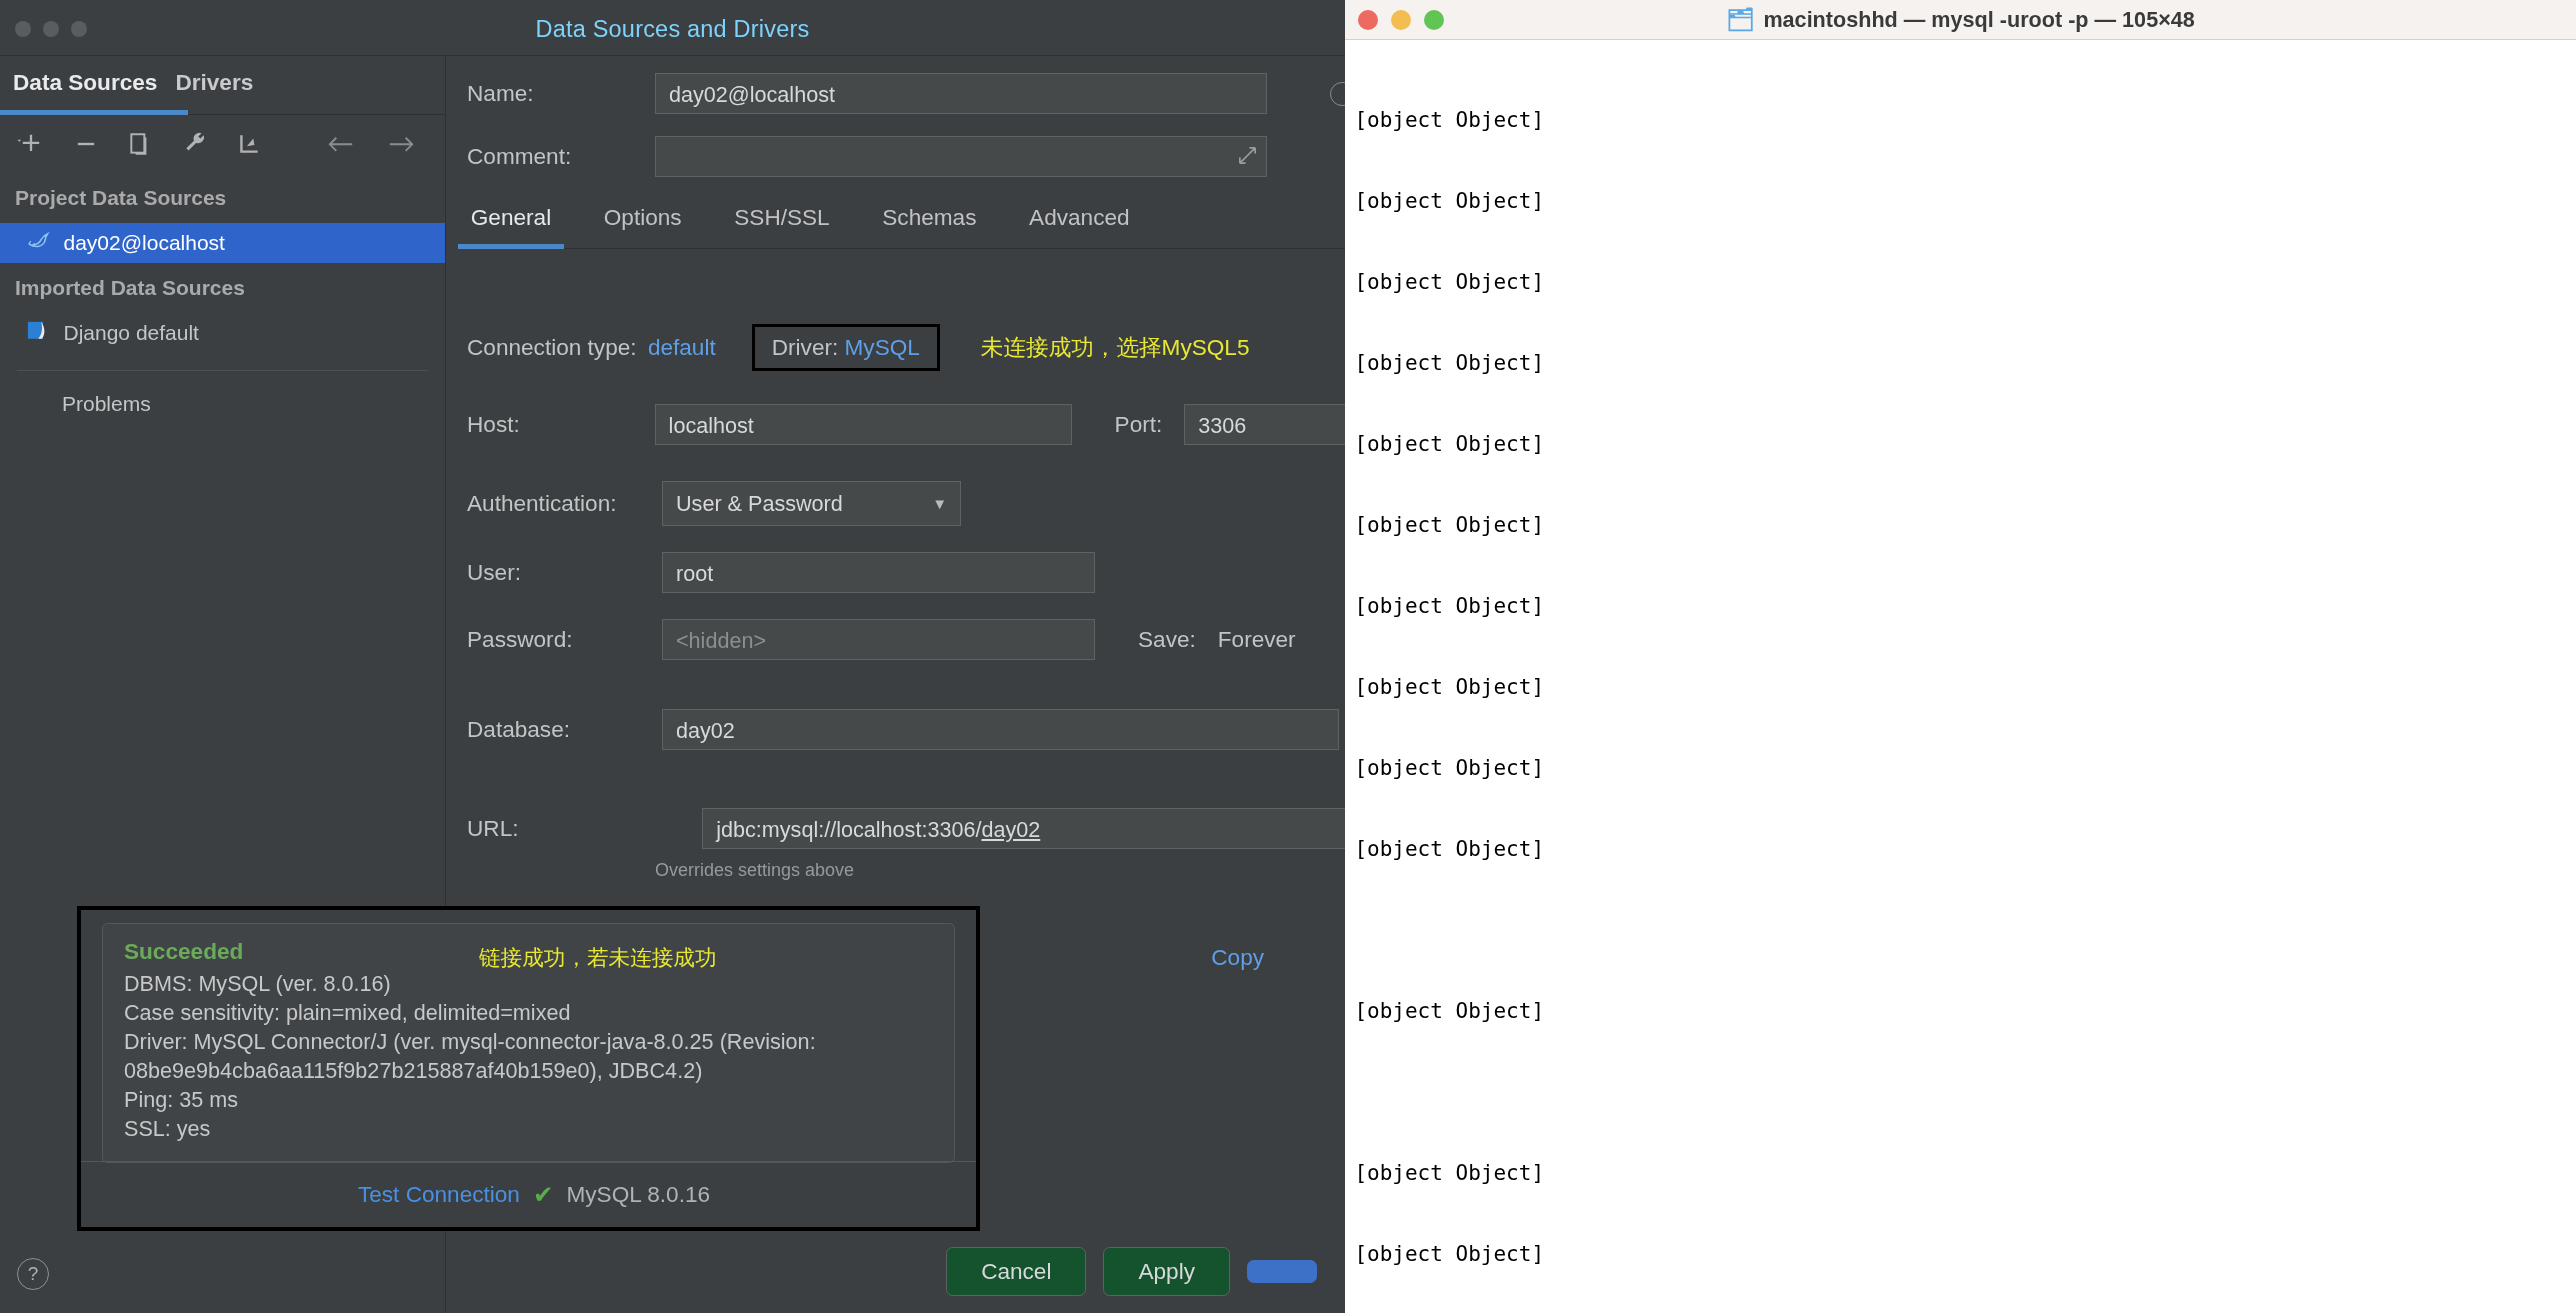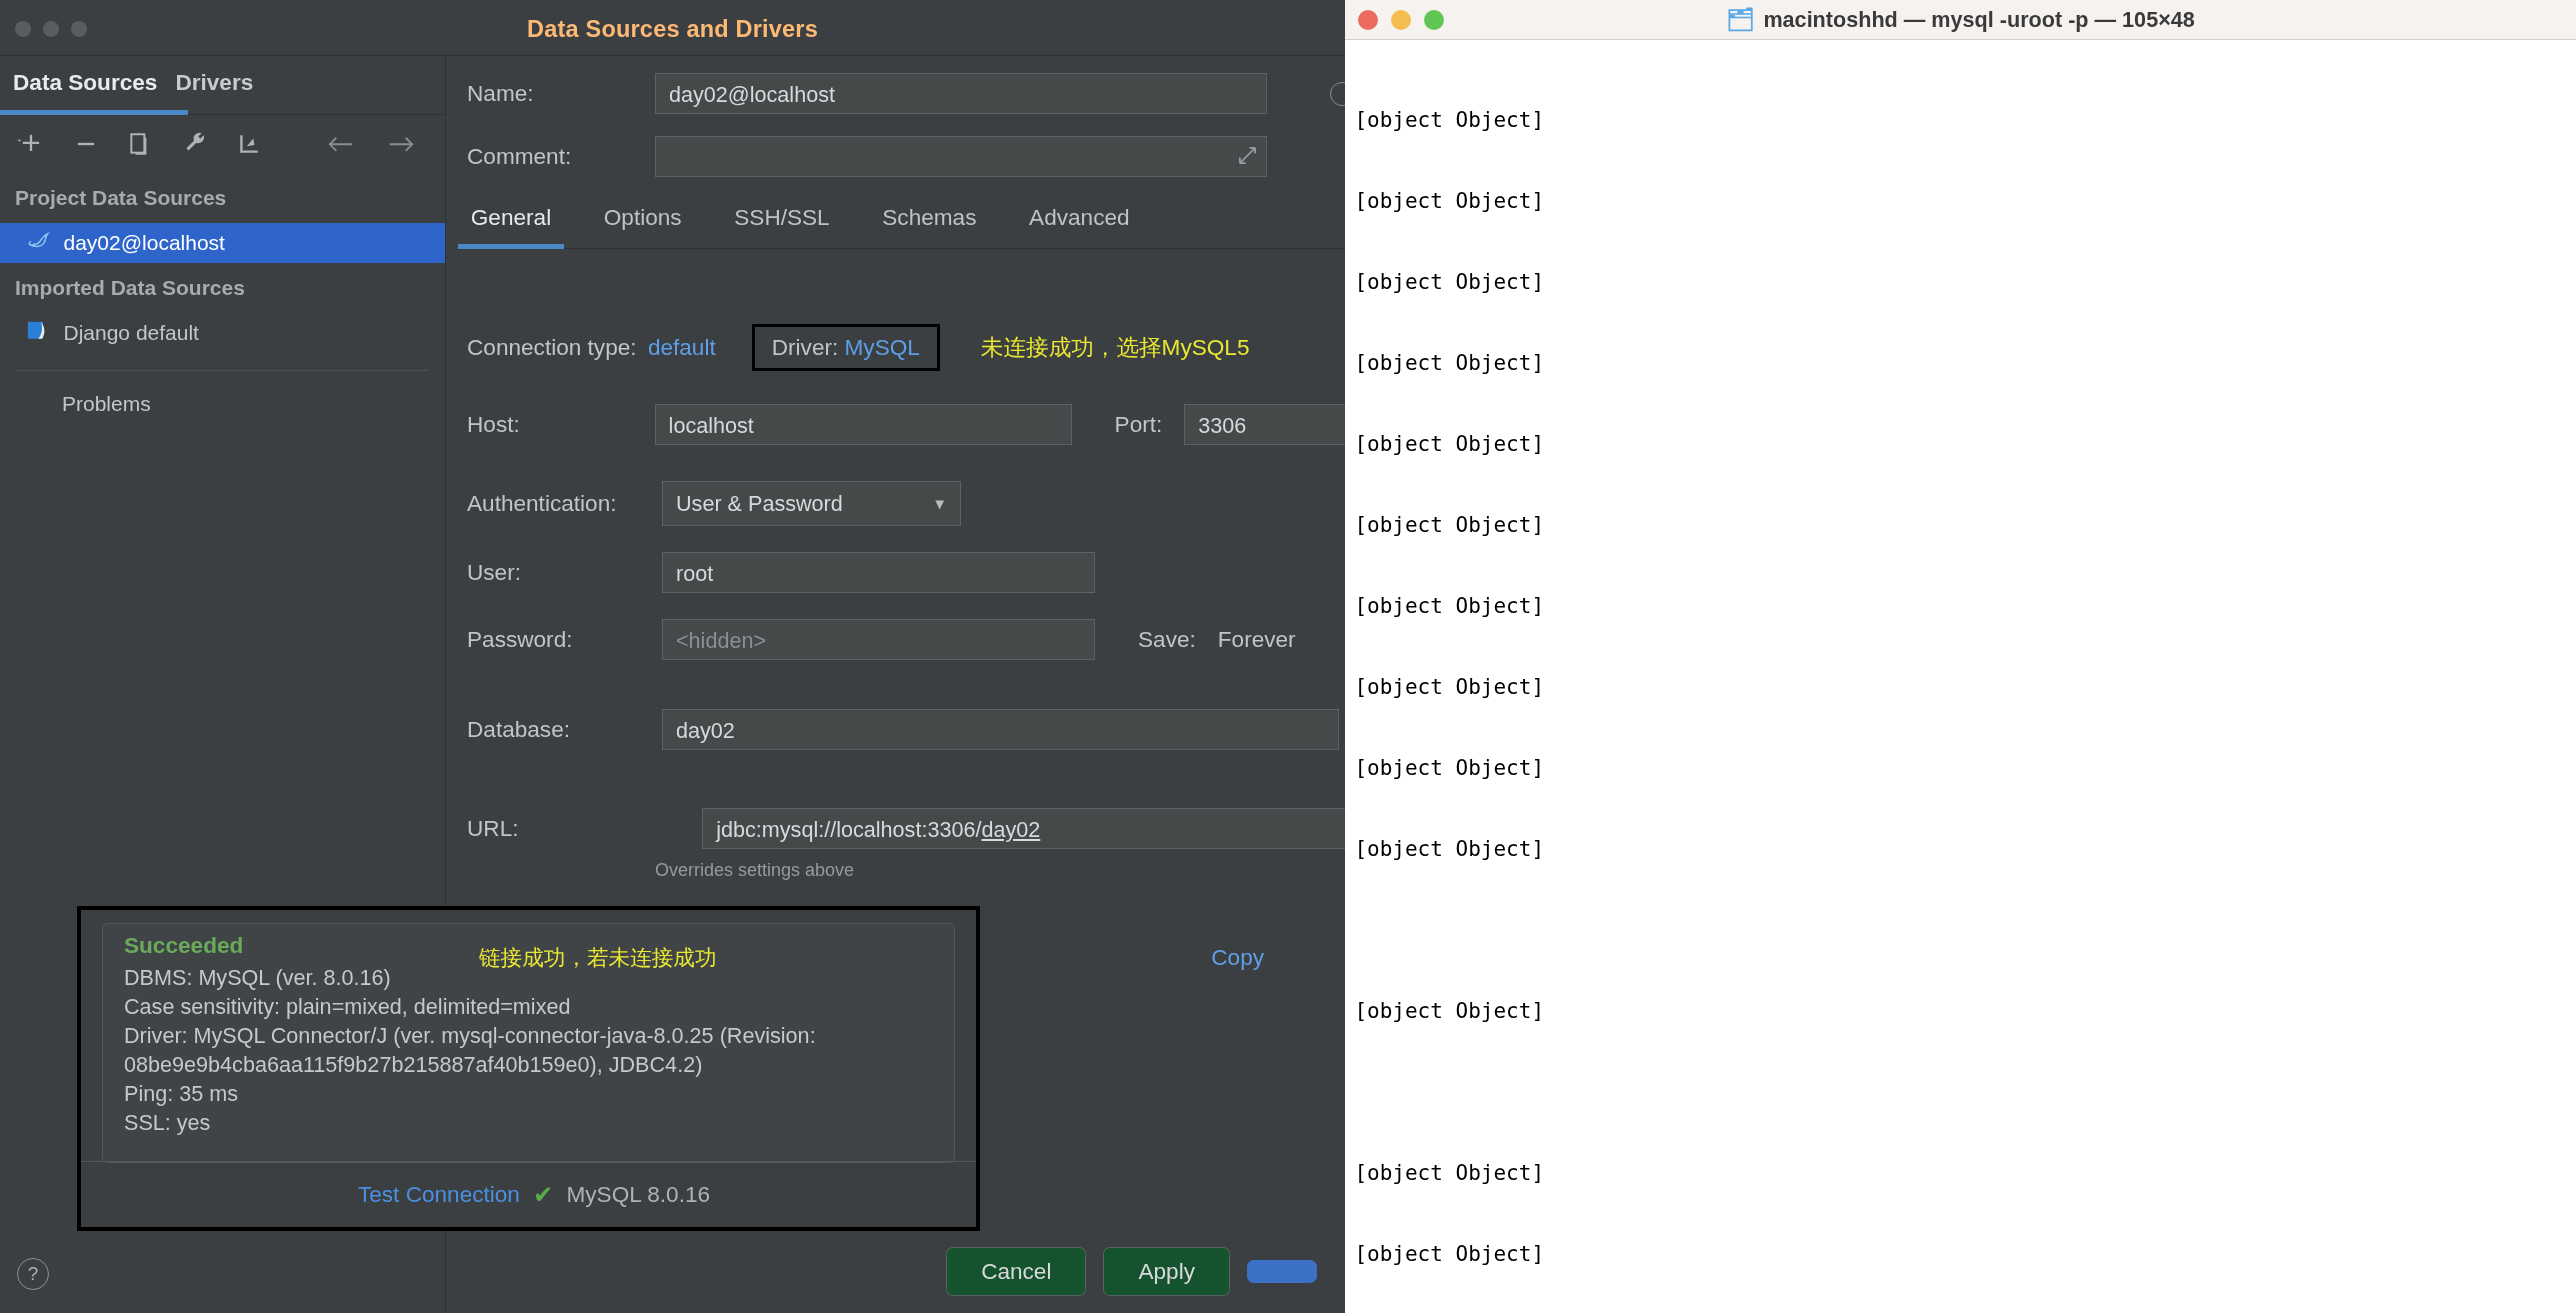--- a/index.html
+++ b/index.html
@@ -26,21 +26,21 @@
     position: absolute; left: 15px; top: 21px;
     display: flex; gap: 12.2px;
   }
   .traffic span {
     width: 16px; height: 16px; border-radius: 50%;
     background: #5a5d5f; display: block;
   }
   .ide-title {
     position: absolute; left: 0; right: 0; top: 16px;
     text-align: center;
-    font-size: 23.5px; font-weight: bold; color: #fdba74;
+    font-size: 23.5px; font-weight: normal; color: #7dd3fc;
     letter-spacing: 0.2px;
   }
 
   
   .ide-body { position: absolute; top: 56px; left: 0; right: 0; bottom: 0; display: flex; }
   .sidebar {
     width: 446px; background: #3c3f41;
     border-right: 0.9px solid #2e3133;
     position: relative;
   }
@@ -155,21 +155,21 @@
 
   
   .result-outer {
     position: absolute; left: 77px; top: 906px;
     width: 903px; height: 325px;
     border: 4.7px solid #000; background: #3c3f41;
   }
   .result-inner {
     position: absolute; left: 21px; top: 13px; right: 21px; height: 240px;
     border: 0.9px solid #55585a; border-radius: 5.6px; background: #404446;
-    padding: 9px 21px;
+    padding: 15px 21px;
   }
   .succeeded { color: #6aab5a; font-size: 22.6px; font-weight: bold; margin-bottom: 3.8px; }
   .rline { color: #c6c8ca; font-size: 21.6px; line-height: 29px; }
   .result-annot {
     position: absolute; left: 376px; top: 19px;
     color: #e8e832; font-size: 21.6px; white-space: nowrap;
   }
   .copy-link {
     position: absolute; right: -310px; top: 21px;
     color: #5f9fe8; font-size: 22.6px;

